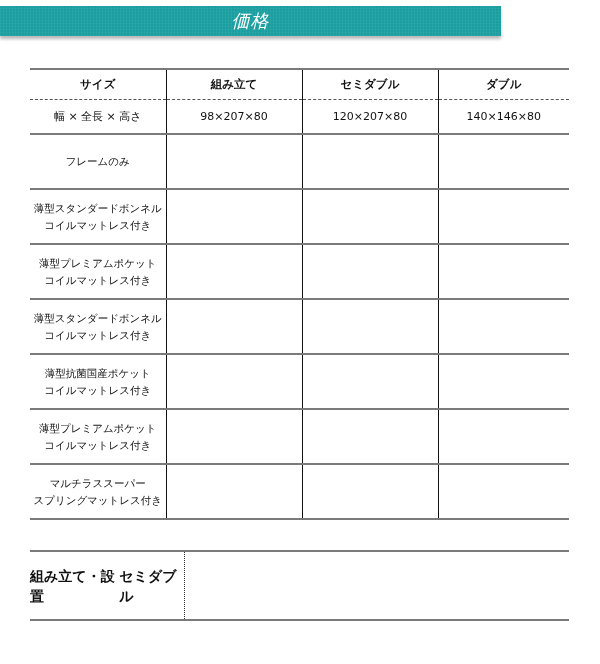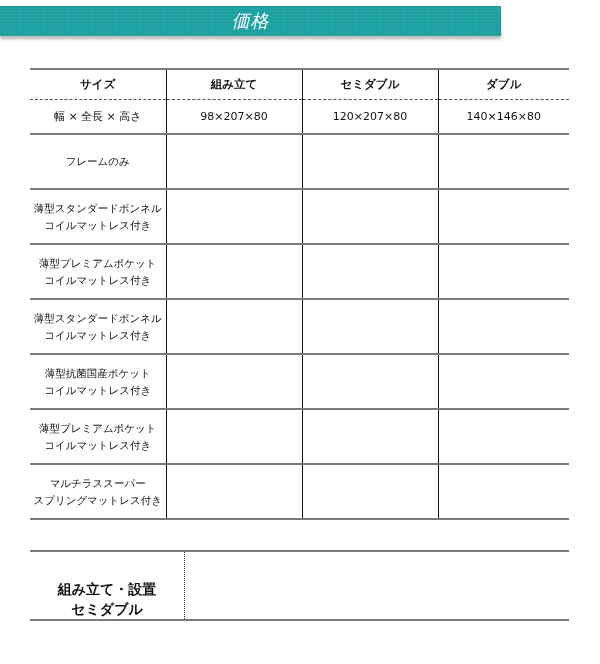--- a/index.html
+++ b/index.html
@@ -96,23 +96,23 @@
       width: 539px;
       height: 67px;
       border-top: 2px solid #7a7a7a;
       border-bottom: 2px solid #7a7a7a;
       display: flex;
     }
     .service-label {
       width: 155px;
       height: 100%;
       display: flex;
-      flex-direction: column;
+      flex-direction: row;
       align-items: center;
-      justify-content: flex-end;
+      justify-content: center;
       font-size: 14px;
       font-weight: bold;
       line-height: 20px;
       border-right: 1.5px dotted #333333;
       box-sizing: border-box;
     }
     .service-value {
       flex: 1;
       height: 100%;
     }

